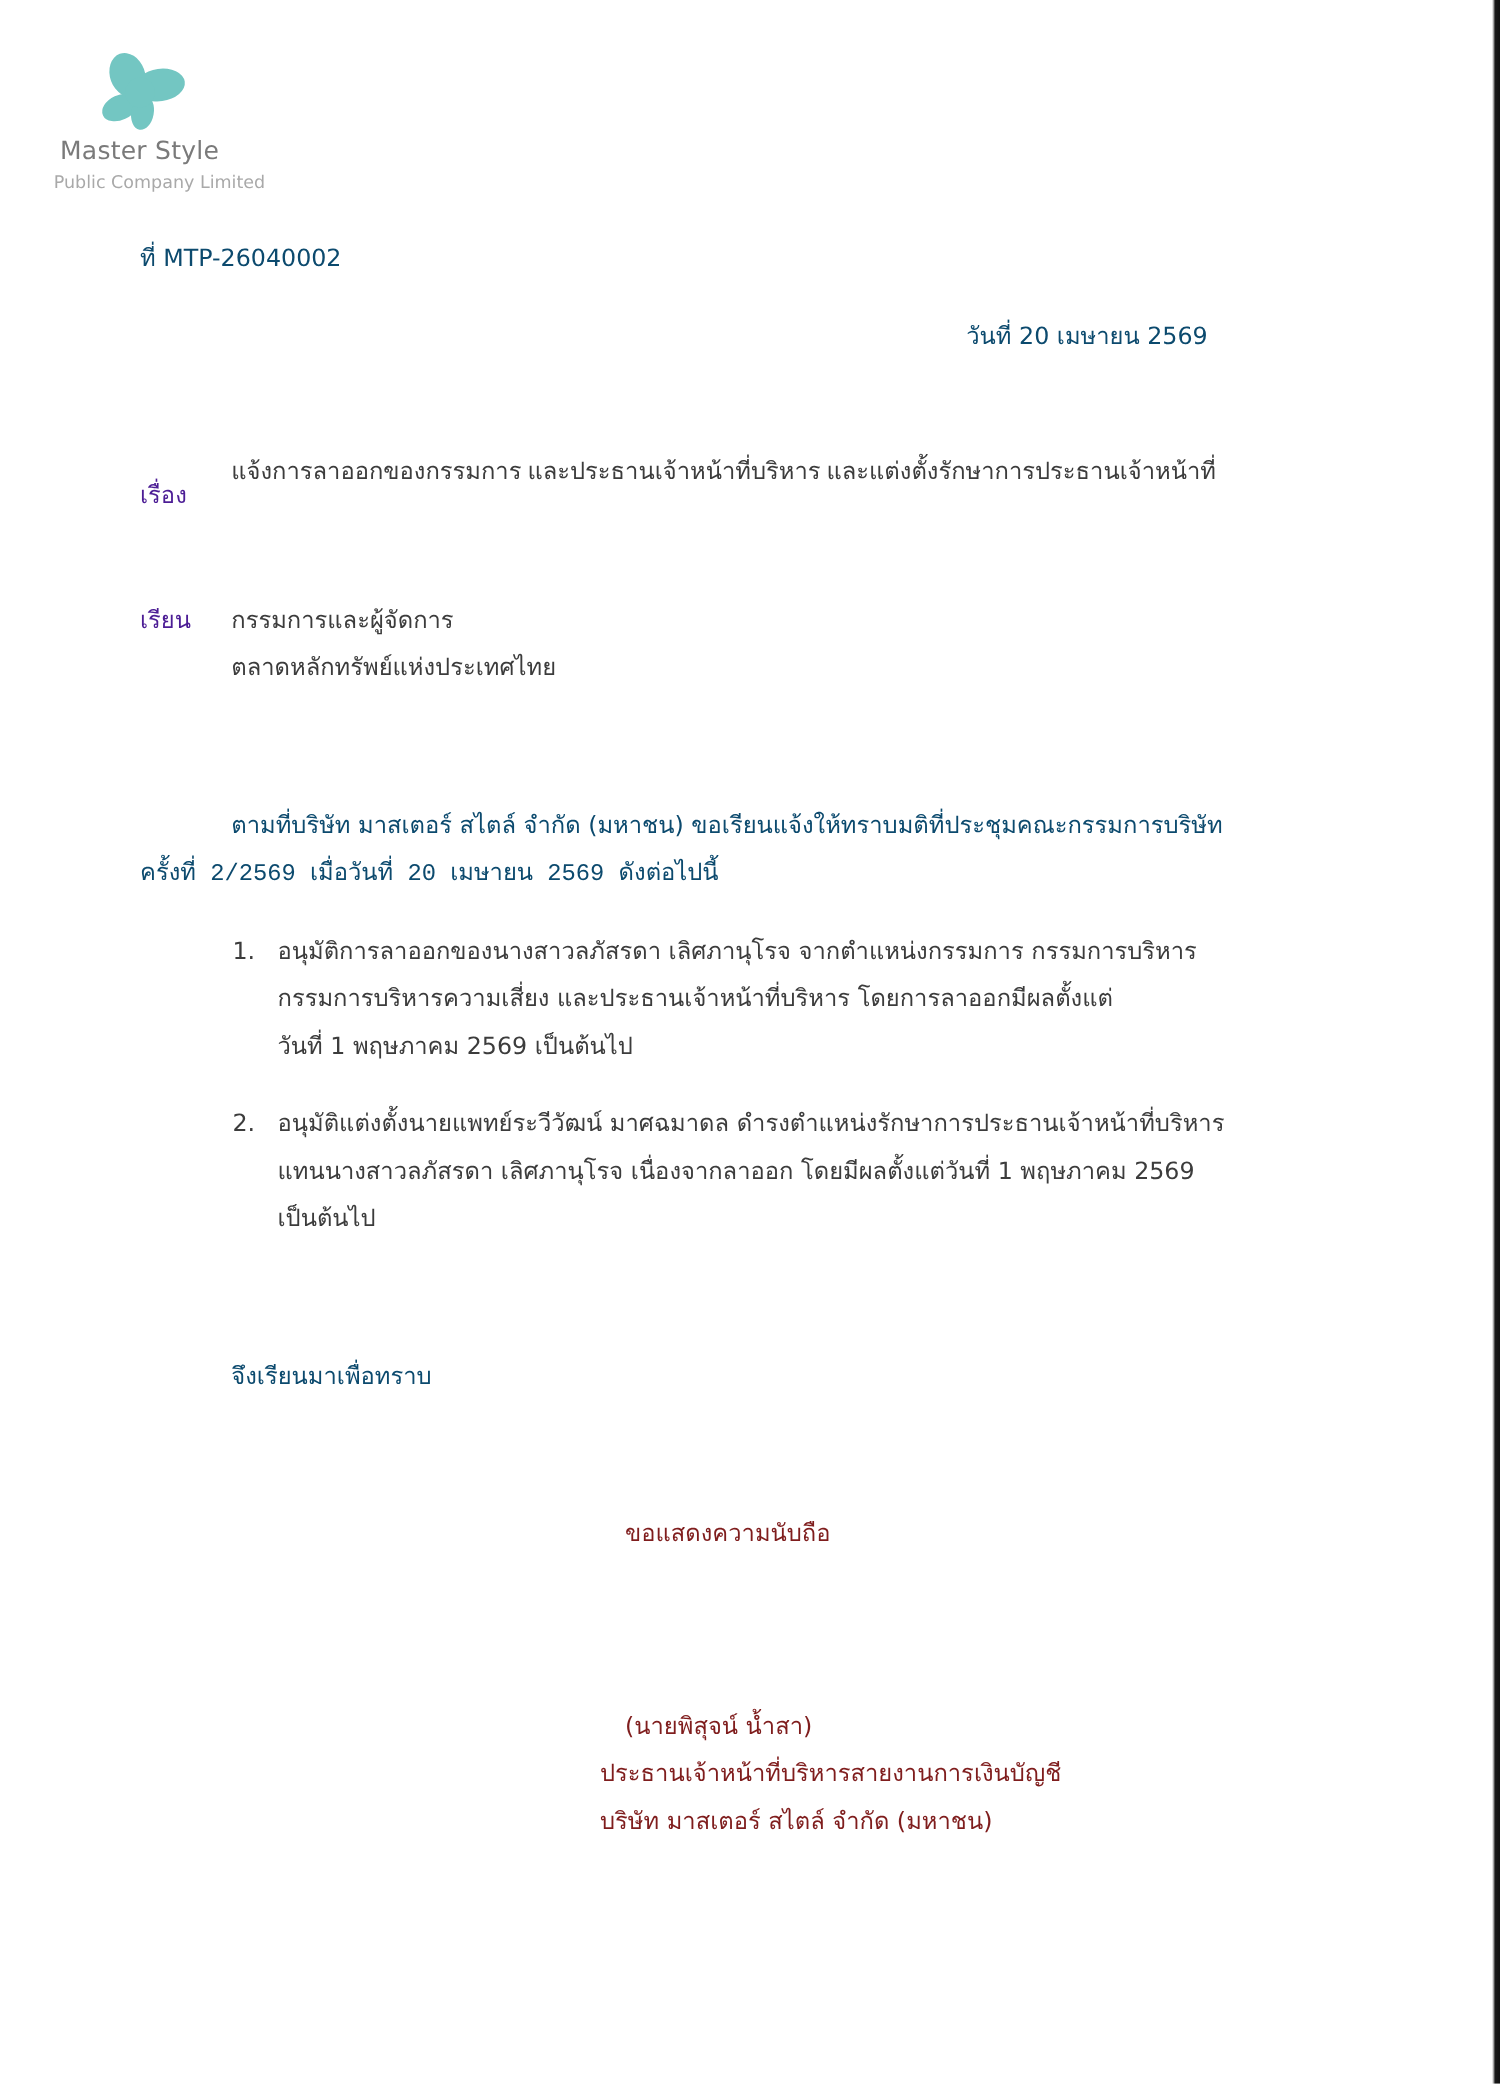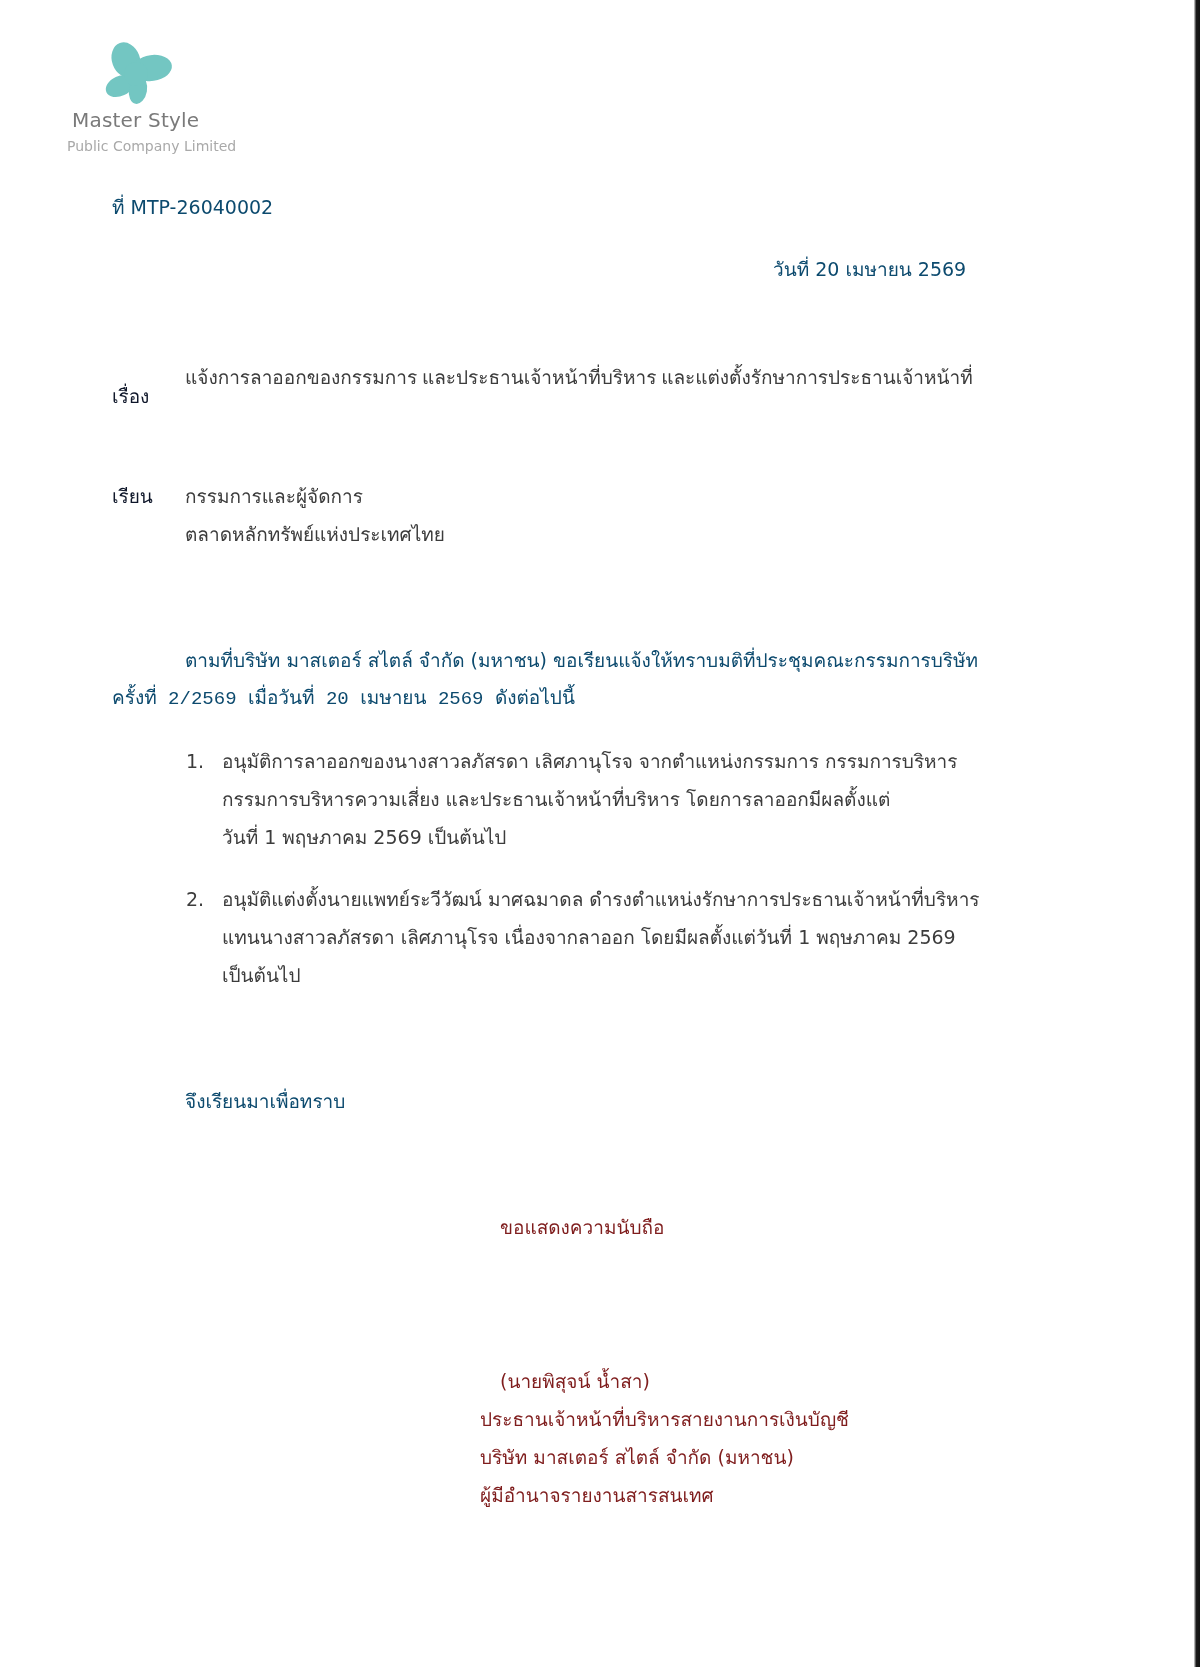--- a/index.html
+++ b/index.html
@@ -35,21 +35,20 @@
       line-height: 38px;
       white-space: nowrap;
       color: #0c4a6e;
     }
     .logo {
       position: absolute;
       left: 40px;
       top: 38px;
       width: 150px;
       height: 120px;
-      margin-left: 24px;
     }
     .logo-mark {
       position: absolute;
       left: 36px;
       top: 0;
       width: 76px;
       height: 68px;
     }
     .logo-name {
       position: absolute;
@@ -66,21 +65,21 @@
       left: 3px;
       top: 100px;
       font-size: 14px;
       color: #a9a9a9;
       white-space: nowrap;
     }
     .label {
       position: absolute;
       font-size: 19px;
       line-height: 38px;
-      color: #0f172a;
+      color: #4c1d95;
       white-space: nowrap;
     }
     .block {
       position: absolute;
       font-size: 19px;
       line-height: 38px;
       color: #3c3c3c;
     }
     .block .line { white-space: nowrap; display: block; }
     .num {
@@ -156,16 +155,15 @@
     <span class="line">แทนนางสาวลภัสรดา เลิศภานุโรจ เนื่องจากลาออก โดยมีผลตั้งแต่วันที่ 1 พฤษภาคม 2569</span>
     <span class="line">เป็นต้นไป</span>
   </div>
 
   <div class="txt" style="left:185px; top:1082px;">จึงเรียนมาเพื่อทราบ</div>
 
   <div class="center" style="left:500px; width:420px; top:1208px;">ขอแสดงความนับถือ</div>
   <div class="center" style="left:500px; width:420px; top:1362px;">(นายพิสุจน์ น้ำสา)</div>
   <div class="center" style="left:480px; width:460px; top:1400px;">ประธานเจ้าหน้าที่บริหารสายงานการเงินบัญชี</div>
   <div class="center" style="left:480px; width:460px; top:1438px;">บริษัท มาสเตอร์ สไตล์ จำกัด (มหาชน)</div>
-  <div class="center" style="left:480px; width:460px; top:1476px;">ผู้มีอำนาจรายงานสารสนเทศ</div>
 </div>
 
 <div class="edge"></div>
 
 </body></html>

